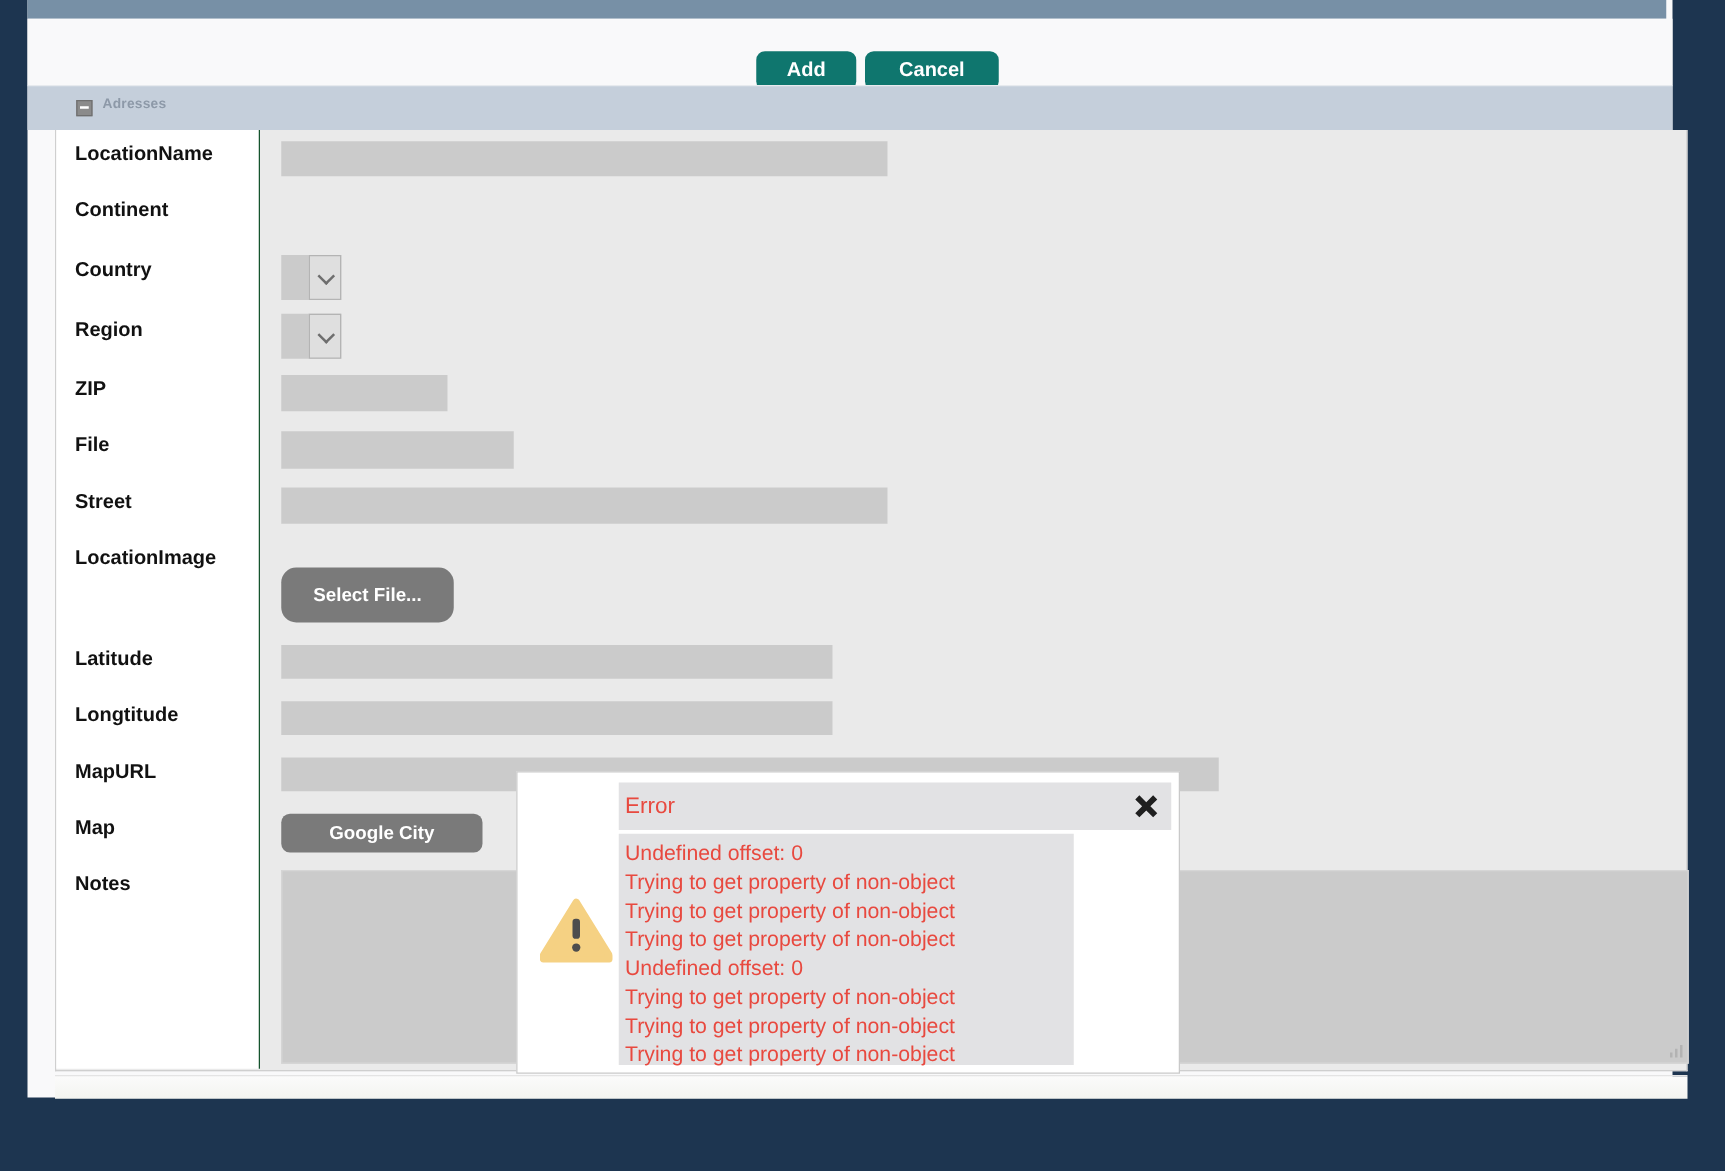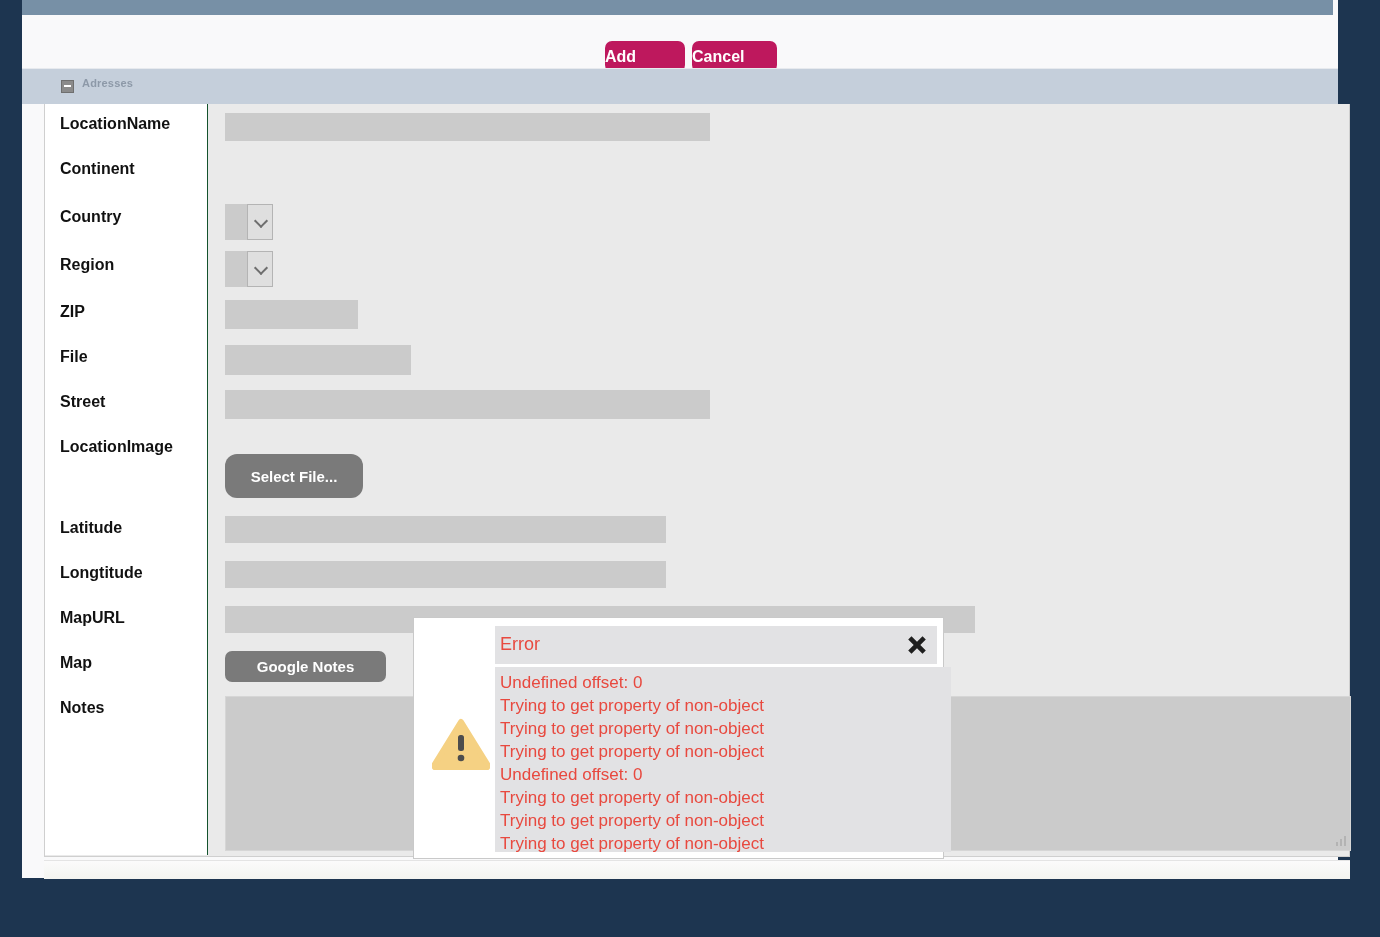--- a/index.html
+++ b/index.html
@@ -46,32 +46,32 @@
     top: 15px;
     width: 1316px;
     height: 53px;
     background: #f9f9fa;
   }
 
   .btn {
     position: absolute;
     border: none;
     border-radius: 7px;
-    background: #be185d;
+    background: #0f766e;
     color: #ffffff;
     font-family: "Liberation Sans", sans-serif;
     font-weight: bold;
     font-size: 16px;
     cursor: pointer;
     padding: 0;
     line-height: 1;
-    text-align: left;
+    text-align: center;
   }
   .btn-add    { left: 583px; top: 26px;  width: 80px;  height: 31px; }
-  .btn-cancel { left: 670px; top: 26px;  width: 85px; height: 31px; }
+  .btn-cancel { left: 670px; top: 26px;  width: 107px; height: 31px; }
 
   
   .section-header {
     position: absolute;
     left: 0;
     top: 68px;
     width: 1316px;
     height: 36px;
     background: #c5cfdb;
     box-sizing: border-box;
@@ -266,21 +266,21 @@
     right: 8px;
     top: 7px;
     width: 24px;
     height: 24px;
     cursor: pointer;
   }
   .err-body {
     position: absolute;
     left: 81px;
     top: 49px;
-    width: 456px;
+    width: 364px;
     height: 185px;
     background: #e2e2e4;
     box-sizing: border-box;
     padding: 4px 0 0 5px;
   }
   .err-line {
     font-size: 17px;
     color: #e8493f;
     line-height: 23px;
     white-space: nowrap;
@@ -343,21 +343,21 @@
       <div class="fld" style="left:180px; top:286px; width:485px; height:29px;"></div>
 
       <button class="inline-btn" style="left:180px; top:350px; width:138px; height:44px;border-radius:12px;">Select File...</button>
 
       <div class="fld" style="left:180px; top:412px; width:441px; height:27px;"></div>
 
       <div class="fld" style="left:180px; top:457px; width:441px; height:27px;"></div>
 
       <div class="fld" style="left:180px; top:502px; width:750px; height:27px;"></div>
 
-      <button class="inline-btn" style="left:180px; top:547px; width:161px; height:31px;">Google Notes</button>
+      <button class="inline-btn" style="left:180px; top:547px; width:161px; height:31px;">Google City</button>
 
       <div class="notes-area" style="left:180px; top:592px; width:1126px; height:155px;">
         <span class="resize-grip">
           <i style="left:8px; top:0px;  width:2px; height:10px;"></i>
           <i style="left:4px; top:3px;  width:2px; height:7px;"></i>
           <i style="left:0px; top:6px;  width:2px; height:4px;"></i>
         </span>
       </div>
 
     </div>

